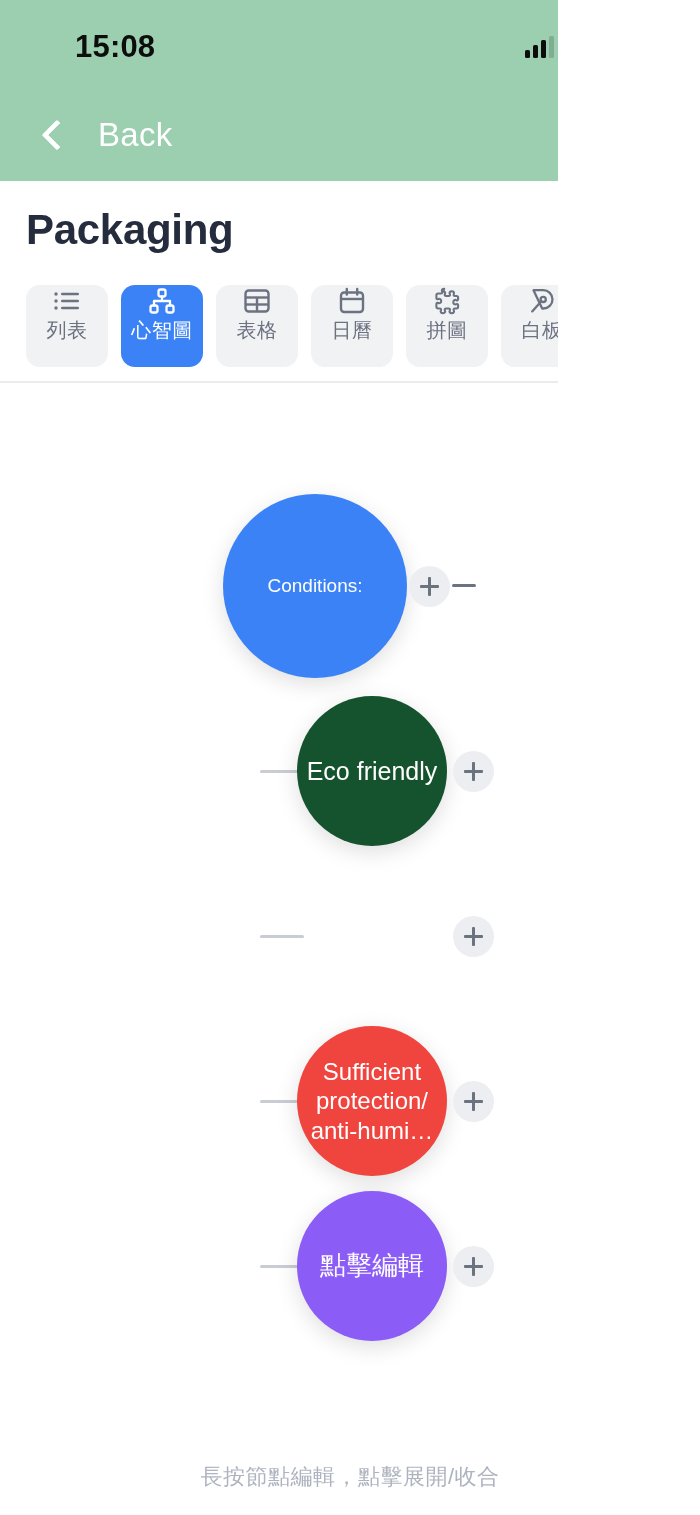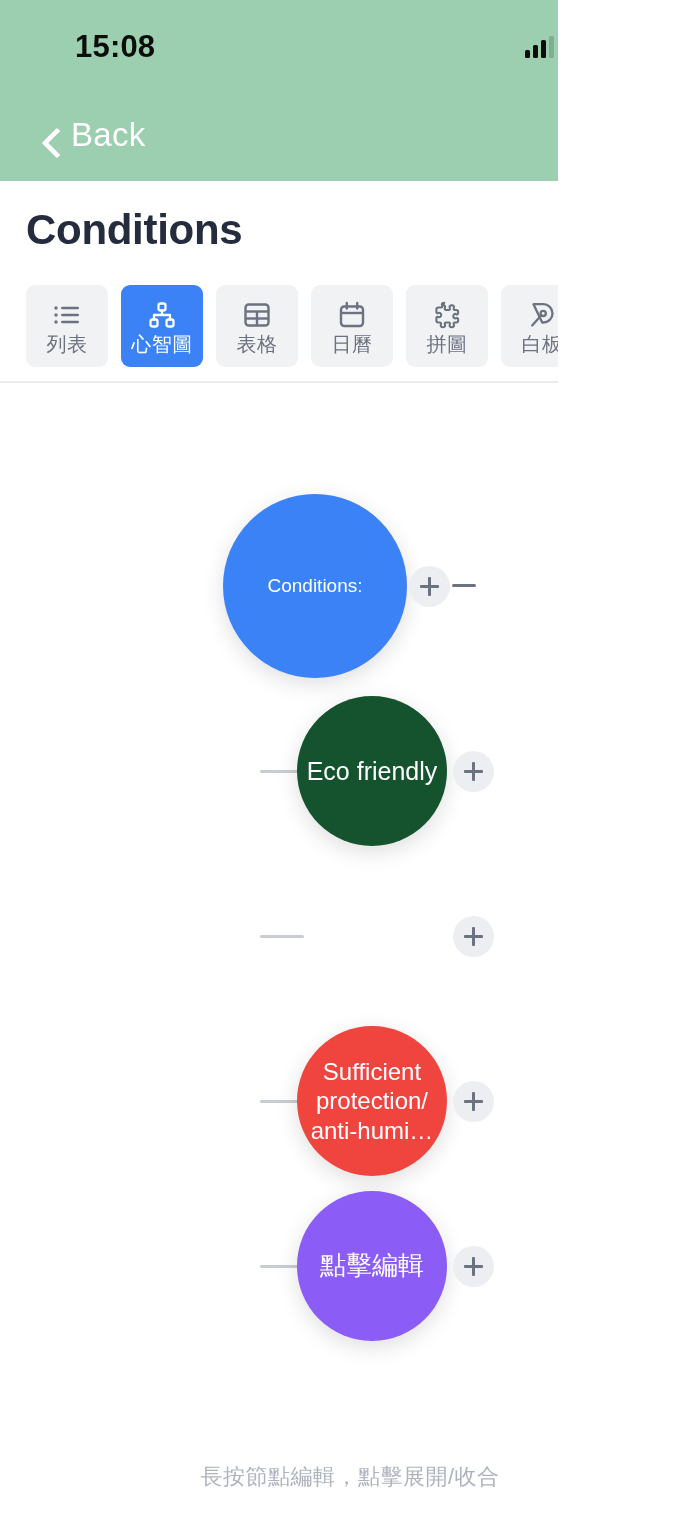--- a/index.html
+++ b/index.html
@@ -101,22 +101,22 @@
     width: 700px;
     height: 93px;
     display: flex;
     align-items: center;
     justify-content: space-between;
     padding: 0 36px 0 40px;
   }
 
   .back-btn {
     display: flex;
-    align-items: flex-end;
-    gap: 3px;
+    align-items: center;
+    gap: 30px;
     cursor: pointer;
   }
   .chev {
     width: 22px; height: 22px;
     border-left: 5px solid #ffffff;
     border-bottom: 5px solid #ffffff;
     transform: rotate(45deg);
     border-radius: 2px;
     margin-left: 6px;
   }
@@ -154,26 +154,25 @@
     position: absolute;
     top: 285px;
     left: 26px;
     display: flex;
     gap: 13px;
   }
 
   .tab {
     width: 82px;
     height: 82px;
-    border-radius: 9px;
+    border-radius: 14px;
     background: #f1f2f4;
     display: flex;
     flex-direction: column;
     align-items: center;
-    justify-content: center;
     gap: 3px;
     cursor: pointer;
   }
   .tab.active { background: #3b82f6; }
 
   .tab-icon {
     width: 32px;
     height: 32px;
     display: flex;
     align-items: center;
@@ -332,21 +331,21 @@
         <div class="back-label">Back</div>
       </div>
       <div class="more-btn">
         <span></span>
           <span></span>
           <span></span>
       </div>
     </div>
   </div>
 
-  <div class="page-title">Conditions</div>
+  <div class="page-title">Packaging</div>
 
   <div class="tabs">
 
     <div class="tab">
       <span class="tab-icon">
         <svg width="30" height="30" viewBox="0 0 30 30">
           <circle cx="4" cy="8" r="1.7" fill="#6b7280"></circle>
           <circle cx="4" cy="15" r="1.7" fill="#6b7280"></circle>
           <circle cx="4" cy="22" r="1.7" fill="#6b7280"></circle>
           <rect x="9" y="6.7" width="18" height="2.6" rx="1.3" fill="#6b7280"></rect>

